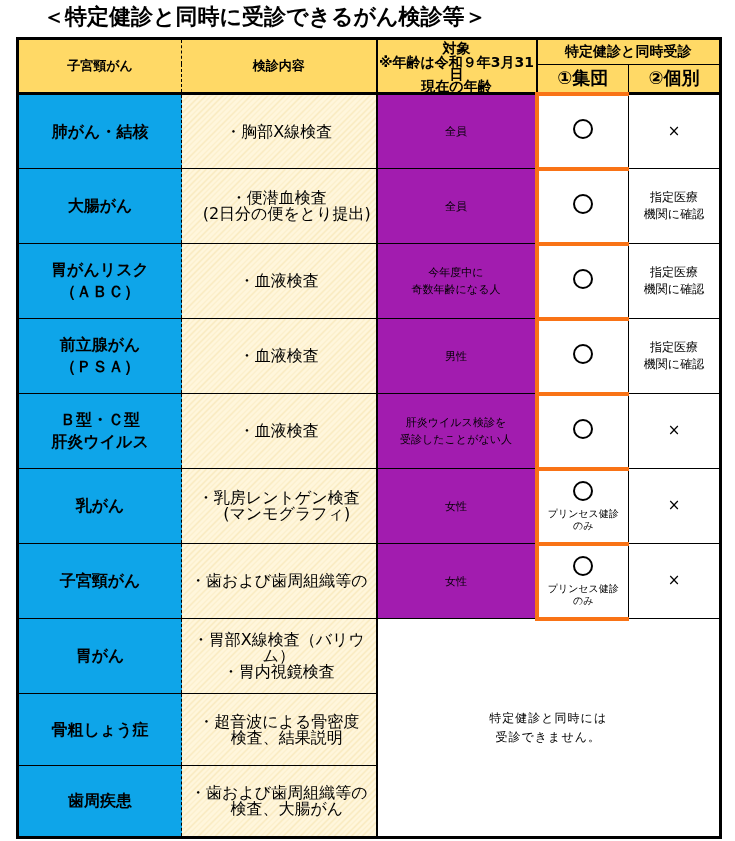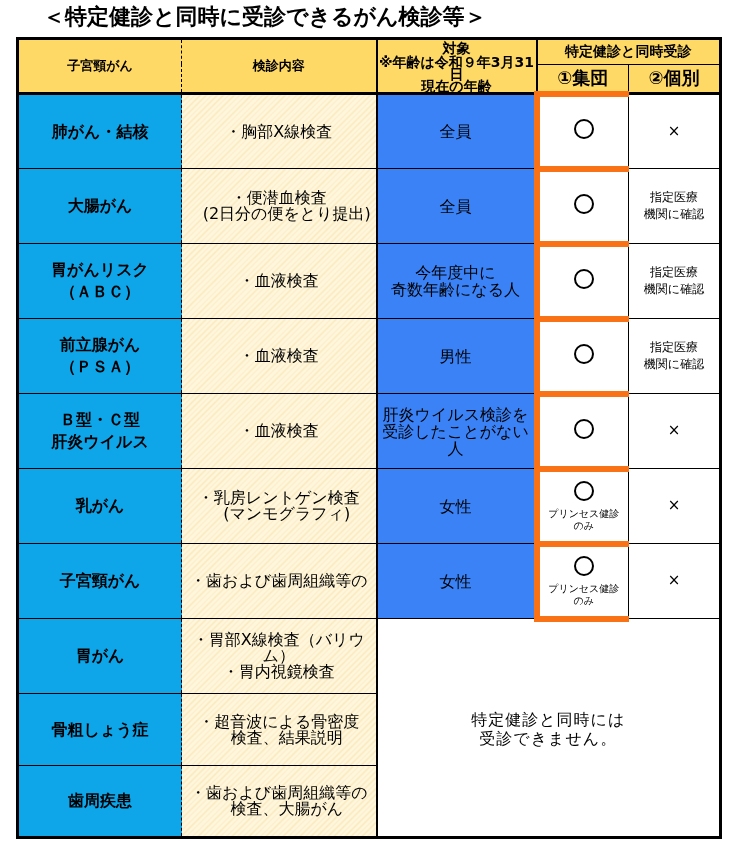--- a/index.html
+++ b/index.html
@@ -19,27 +19,27 @@
   .hdr-target .big { font-size:14px; display:block; line-height:16px; }
   tr.head2 th { border-bottom:3px solid #000; }
   tr.head1 th.hdr-kind, tr.head1 th.hdr-content, tr.head1 th.hdr-target { border-bottom:3px solid #000; }
   td.kind { background:#0ea5e9; font-weight:bold; font-size:16px; line-height:22px;
             border-top:1px solid #000; border-bottom:1px solid #000; border-right:1px dashed #000; }
   td.content { text-align:left; font-size:16px; line-height:16px; padding-left:6px;
                border-top:1px solid #000; border-bottom:1px solid #000; border-left:1px dashed #000;
                border-right:2px solid #000;
                background-color:#fff6dc;
                background-image:repeating-linear-gradient(135deg, rgba(240,215,150,0.45) 0px, rgba(240,215,150,0.45) 1px, transparent 1px, transparent 4px); }
-  td.target { font-size:16px; line-height:17px; background:#3b82f6; border:1px solid #000; border-right:2px solid #000; }
-  td.group { background:#fff; border:6px solid #f97316; border-right:1px solid #000; }
+  td.target { font-size:11px; line-height:17px; background:#a21caf; border:1px solid #000; border-right:2px solid #000; }
+  td.group { background:#fff; border:4px solid #f97316; border-right:1px solid #000; }
   td.indiv { background:#fff; border:1px solid #000; font-size:12px; line-height:17px; }
   .circle { display:inline-block; width:16px; height:16px; border:2px solid #000; border-radius:50%; }
   .cross { font-size:15px; }
   .note-small { font-size:10px; line-height:12px; display:block; margin-top:3px; }
-  td.merged { background:#fff; font-size:16px; line-height:19px; border:1px solid #000; letter-spacing:1px; }
+  td.merged { background:#fff; font-size:12px; line-height:19px; border:1px solid #000; letter-spacing:1px; }
   tr.r { height:75px; }
   .pre { white-space:pre-line; }
 </style>
 </head>
 <body>
 
 <div class="title">＜特定健診と同時に受診できるがん検診等＞</div>
 
 <table class="main">
   <colgroup>

